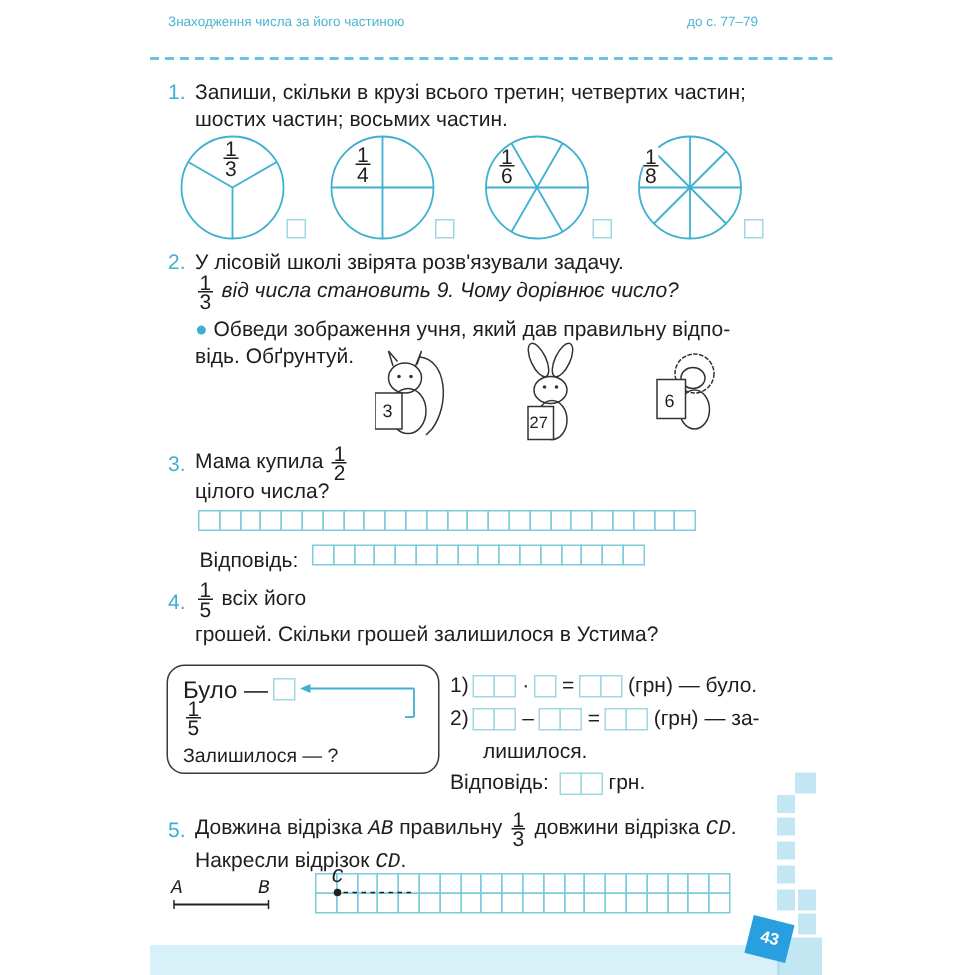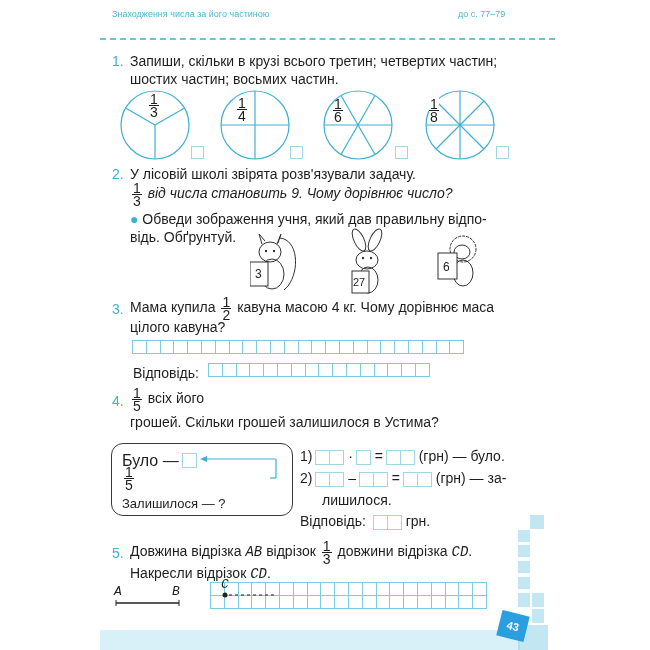--- a/index.html
+++ b/index.html
@@ -166,23 +166,22 @@
       </svg>
       <span style="position:absolute;left:8px;top:27px;font-size:12px;">6</span>
     </div>
   </div>
 
   <div>
     <span class="num" style="left:112px;top:301px;">3.</span>
     <span class="txt" style="left:130px;top:296px;">
       <span>Мама купила</span>
       <span class="frac"><span class="n">1</span><span class="d">2</span></span>
-      <span>кавуна масою 4 кг. Чому дорівнює маса</span>
-    </span>
-    <span class="txt" style="left:130px;top:318px;">цілого кавуна?</span>
+    </span>
+    <span class="txt" style="left:130px;top:318px;">цілого числа?</span>
     <div class="cellrow" id="t3-sol" style="left:133px;top:340px;">
         <span></span>
         <span></span>
         <span></span>
         <span></span>
         <span></span>
         <span></span>
         <span></span>
         <span></span>
         <span></span>
@@ -294,21 +293,21 @@
         </span>
       <span>грн.</span>
     </span>
   </div>
 
   <div>
     <span class="num" style="left:112px;top:545px;">5.</span>
     <span class="txt" style="left:130px;top:540px;">
       <span>Довжина відрізка</span>
       <span class="serif-i">AB</span>
-      <span>відрізок</span>
+      <span>правильну</span>
       <span class="frac"><span class="n">1</span><span class="d">3</span></span>
       <span>довжини відрізка</span>
       <span class="serif-i">CD</span>.
     </span>
     <span class="txt" style="left:130px;top:564px;">
       <span>Накресли відрізок</span>
       <span class="serif-i">CD</span>.
     </span>
 
     <div style="position:absolute;left:112px;top:584px;width:75px;height:30px;">

